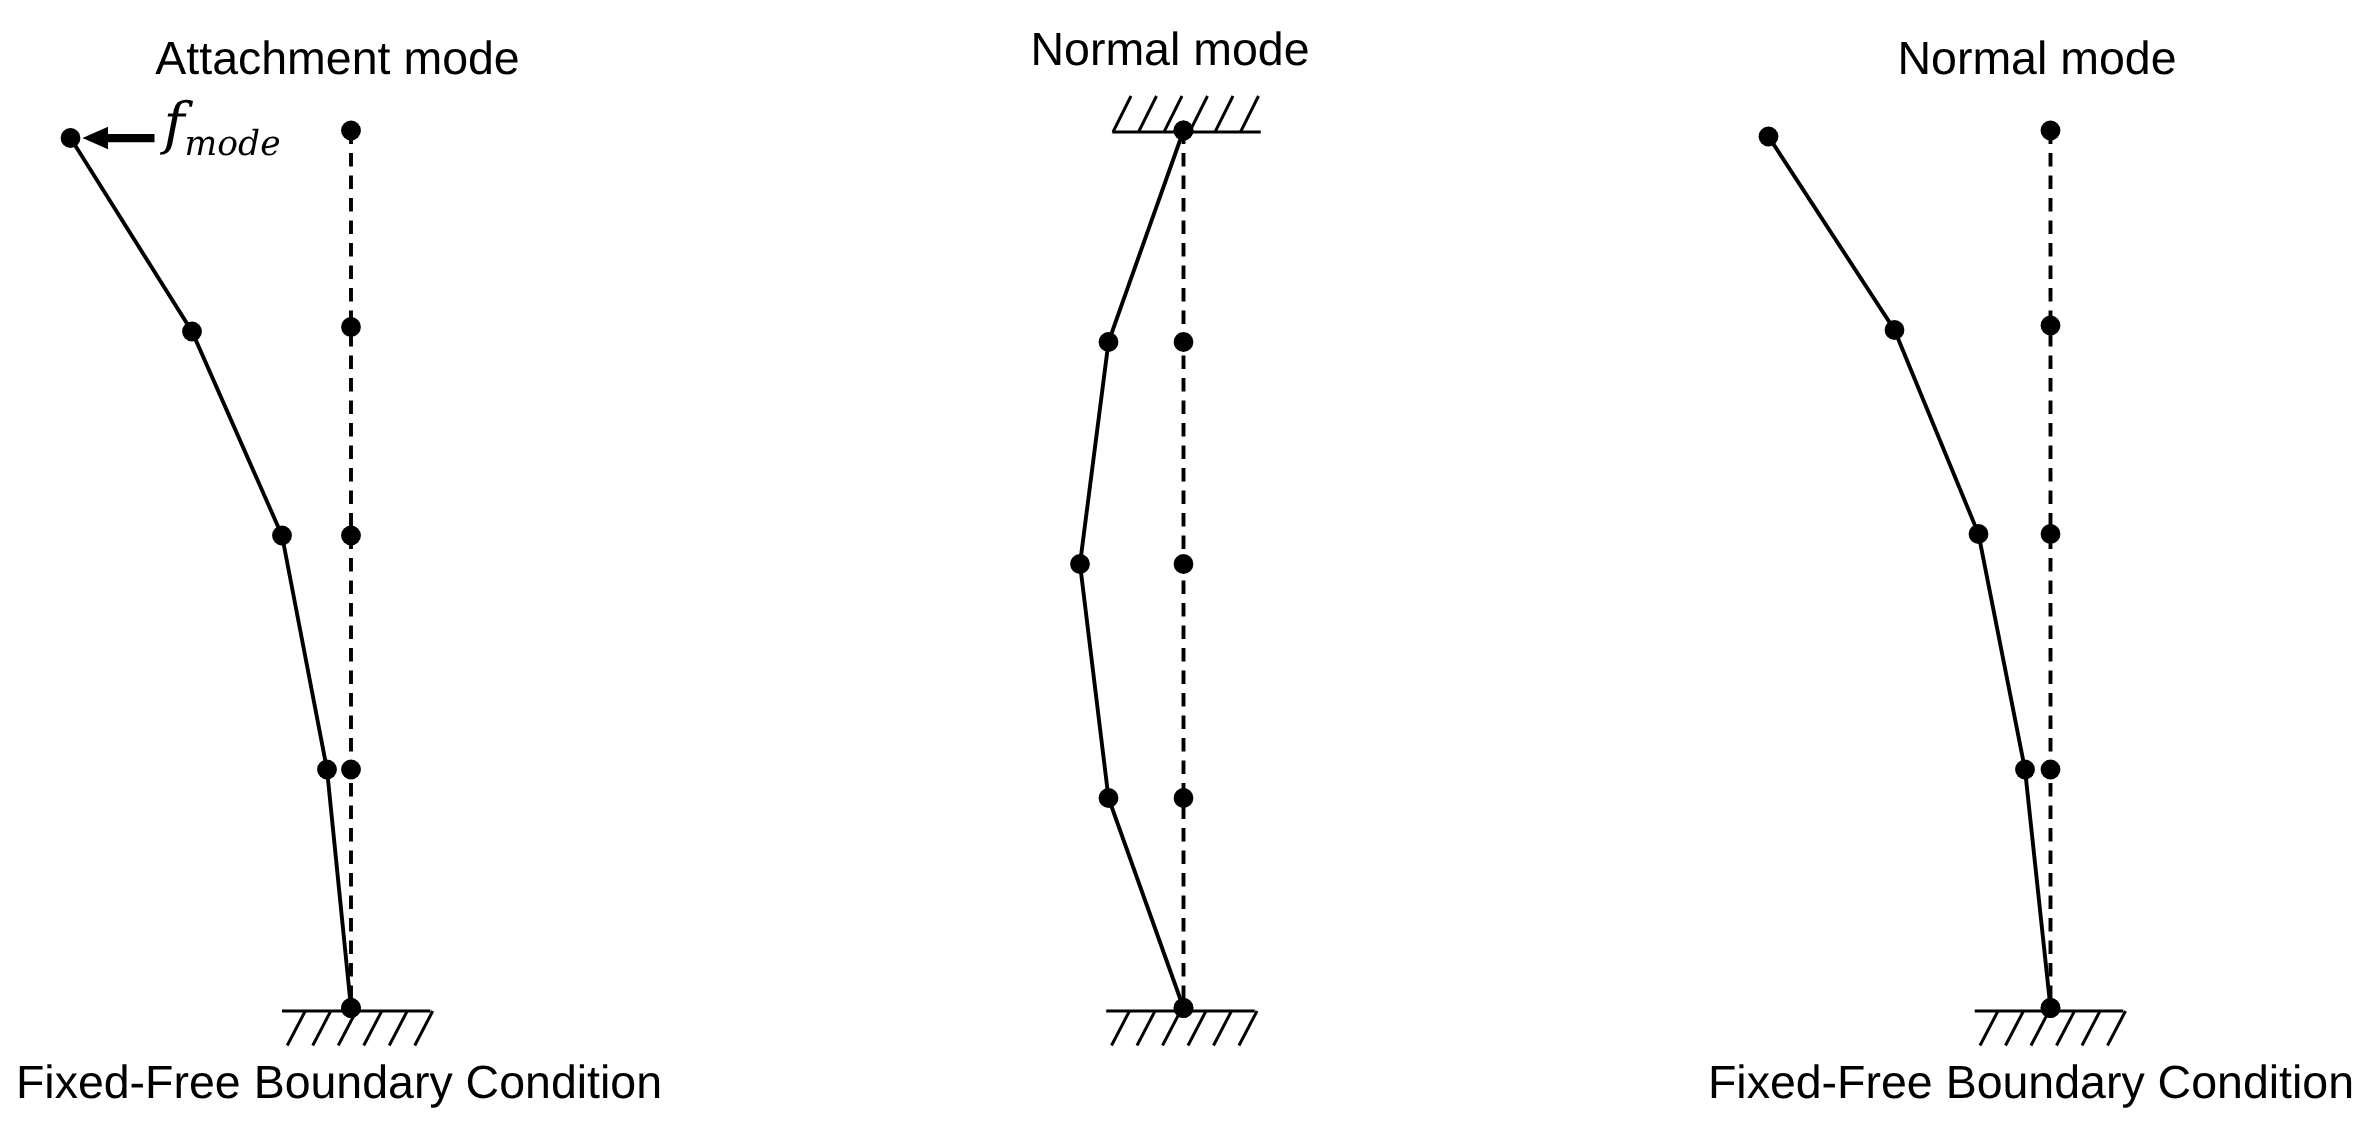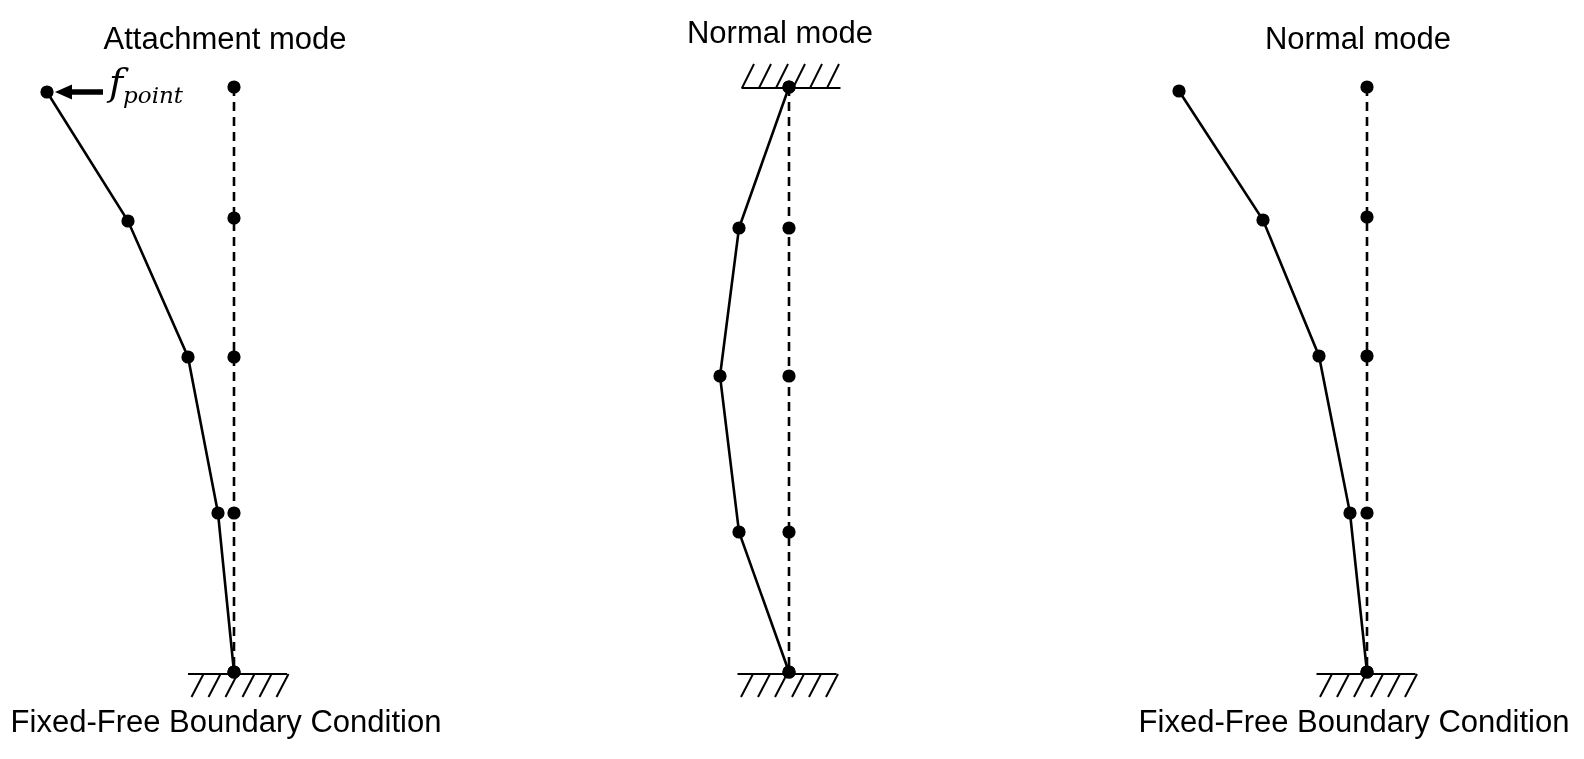--- a/index.html
+++ b/index.html
@@ -118,17 +118,17 @@
         <circle cx="1367" cy="672" r="6.6" fill="#000000"></circle>
         <circle cx="1179" cy="91" r="6.6" fill="#000000"></circle>
         <circle cx="1263" cy="220" r="6.6" fill="#000000"></circle>
         <circle cx="1319" cy="356" r="6.6" fill="#000000"></circle>
         <circle cx="1350" cy="513" r="6.6" fill="#000000"></circle>
         <circle cx="1367" cy="672" r="6.6" fill="#000000"></circle>
       </g>
     </svg>
 <div class="label" style="left:225px;top:21px;">Attachment mode</div>
     <div class="label" style="left:226px;top:704px;">Fixed-Free Boundary Condition</div>
-    <div class="force-label" style="left:109px;top:63px;"><span>f</span><sub>point</sub></div>
+    <div class="force-label" style="left:109px;top:63px;"><span>f</span><sub>mode</sub></div>
     <div class="label" style="left:780px;top:15px;">Normal mode</div>
     <div class="label" style="left:1358px;top:21px;">Normal mode</div>
     <div class="label" style="left:1354px;top:704px;">Fixed-Free Boundary Condition</div>
   </div>
 
 </body></html>

